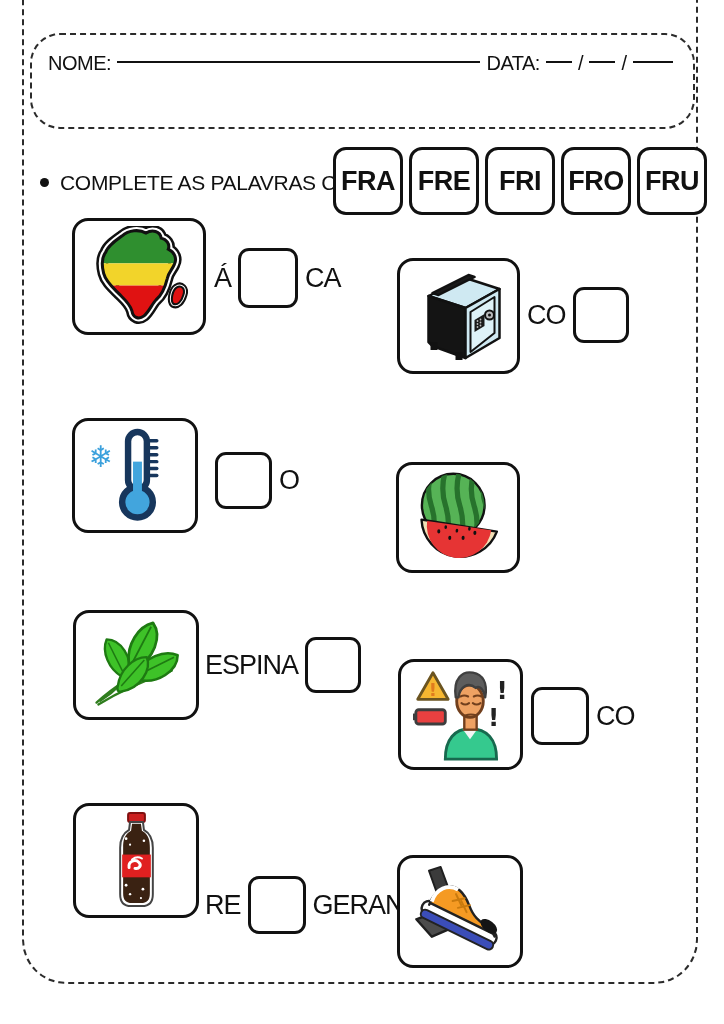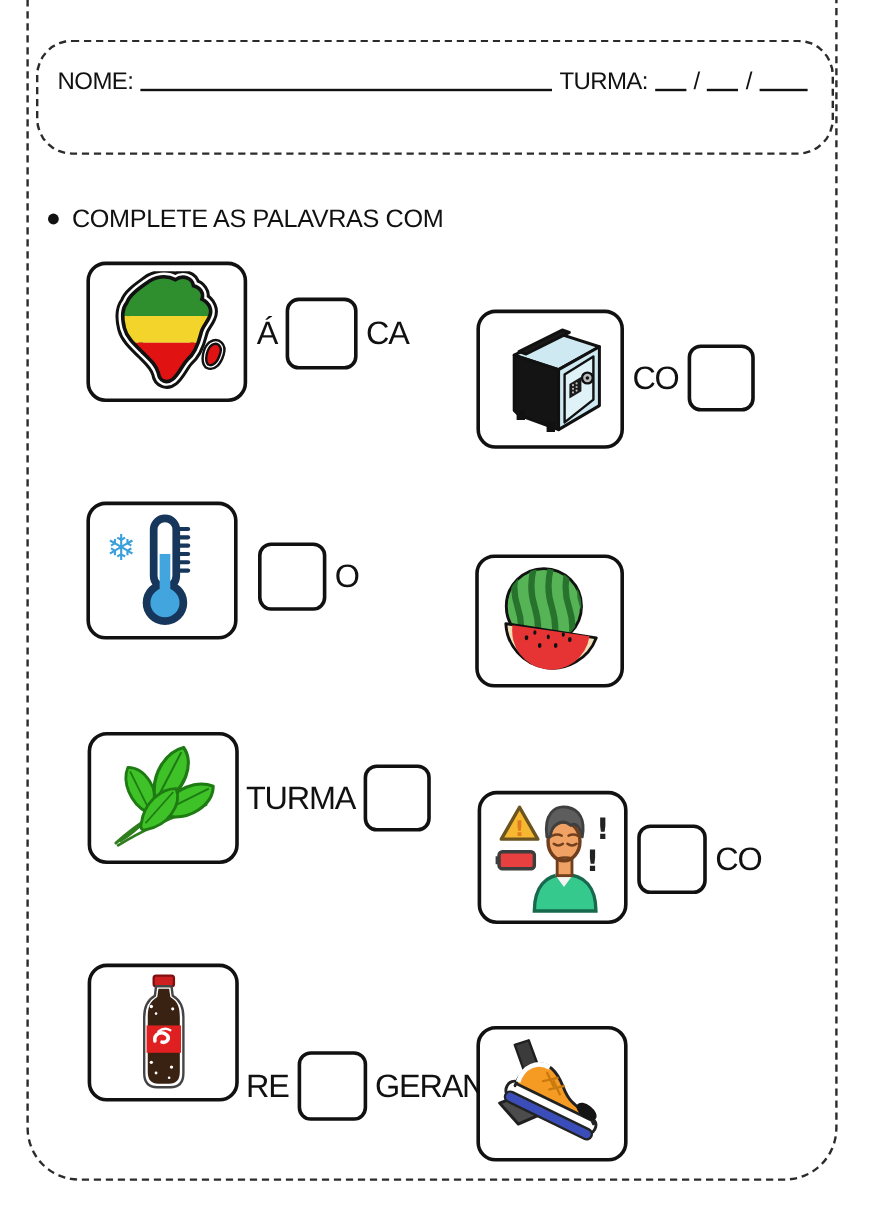--- a/index.html
+++ b/index.html
@@ -2,21 +2,21 @@
 <html><head>
 <meta charset="utf-8">
 <style>
   html,body{margin:0;padding:0;background:#fff;}
   .sheet{position:relative;width:724px;height:1024px;background:#fff;overflow:hidden;
          font-family:"Liberation Sans",sans-serif;color:#111;}
   .page-border{position:absolute;left:22px;top:-52px;width:672px;height:1032px;
          border:2px dashed #2b2b2b;border-radius:44px;}
   .header-box{position:absolute;left:30px;top:33px;width:661px;height:92px;
          border:2px dashed #2b2b2b;border-radius:30px;}
-  .hrow{position:absolute;left:16px;right:14px;display:flex;align-items:flex-end;height:30px;}
+  .hrow{position:absolute;left:16px;right:14px;display:flex;align-items:center;height:30px;}
   .hrow1{top:13px;} .hrow2{top:50px;}
   .hlabel{font-size:20px;letter-spacing:-0.5px;line-height:1;white-space:nowrap;}
   .hline{border-bottom:2px solid #111;height:0;margin:0 6px 2px 6px;}
   .grow{flex:1;}
   .slash{font-size:20px;line-height:1;}
   .bullet{position:absolute;left:40px;top:178px;width:9px;height:9px;border-radius:50%;background:#111;}
   .instruction{position:absolute;left:60px;top:171px;font-size:21px;letter-spacing:-0.3px;}
   .syll-row{position:absolute;left:333px;top:147px;display:flex;gap:6px;}
   .syll-box{width:64px;height:62px;border:3px solid #111;border-radius:13px;background:#fff;
          display:flex;align-items:center;justify-content:center;
@@ -36,31 +36,38 @@
 <body>
 
 <div class="sheet">
 
   <div class="page-border"></div>
 
   <div class="header-box">
     <div class="hrow hrow1">
       <span class="hlabel">NOME:</span>
       <span class="hline grow"></span>
-      <span class="hlabel">TURMA:</span>
+      <span class="hlabel">DATA:</span>
       <span class="hline" style="width:26px"></span>
       <span class="slash">/</span>
       <span class="hline" style="width:26px"></span>
       <span class="slash">/</span>
       <span class="hline" style="width:40px"></span>
     </div>
   </div>
 
   <div class="bullet"></div>
   <div class="instruction">COMPLETE AS PALAVRAS COM</div>
+  <div class="syll-row">
+    <div class="syll-box">FRA</div>
+    <div class="syll-box">FRE</div>
+    <div class="syll-box">FRI</div>
+    <div class="syll-box">FRO</div>
+    <div class="syll-box">FRU</div>
+  </div>
 
   <div class="card" style="left:72px;top:218px;width:134px;height:117px">
     <svg viewBox="0 0 100 100">
       <defs>
         <path id="af" d="M33,10 C40,4 50,3 57,7 C63,3 71,5 72,12 C77,13 81,18 79,23 C85,26 88,32 85,38 C83,43 79,46 78,52 C76,60 73,68 67,73 C63,77 60,85 55,89 C50,93 44,91 43,84 C41,77 36,73 30,67 C24,61 17,55 15,47 C13,39 13,31 17,26 C19,20 26,15 33,10 Z"></path>
         <clipPath id="afc">
             <use href="#af"></use>
           </clipPath>
       </defs>
       <use href="#af" fill="none" stroke="#111" stroke-width="12"></use>
@@ -187,21 +194,21 @@
             <line x1="0" y1="-20" x2="-1" y2="17" stroke-width="1.6"></line>
           </g>
         <g transform="translate(46,60) rotate(40)">
             <use href="#lf"></use>
             <line x1="0" y1="-20" x2="-1" y2="17" stroke-width="1.6"></line>
           </g>
       </g>
     </svg>
   </div>
   <div class="answer-row" style="left:205px;top:637px;height:56px">
-    <span class="wordpart">TURMA</span>
+    <span class="wordpart">ESPINA</span>
     <div class="abox" style="width:56px;height:56px"></div>
   </div>
 
   <div class="card" style="left:398px;top:659px;width:125px;height:111px">
     <svg viewBox="0 0 100 100">
       <path d="M21,6 L37,34 L5,34 Z" fill="#f6b731" stroke="#6b5420" stroke-width="3" stroke-linejoin="round"></path>
       <text x="21" y="31" text-anchor="middle" font-size="19" font-weight="bold" fill="#e07b1f" font-family="DejaVu Sans, sans-serif">!</text>
       <rect x="3" y="45" width="31" height="15" rx="3" fill="#e84040" stroke="#3d3d3d" stroke-width="3"></rect>
       <rect x="0" y="49" width="4" height="7" fill="#3d3d3d"></rect>
       <text x="88" y="34" font-size="26" font-weight="bold" fill="#222" font-family="DejaVu Sans, sans-serif">!</text>

